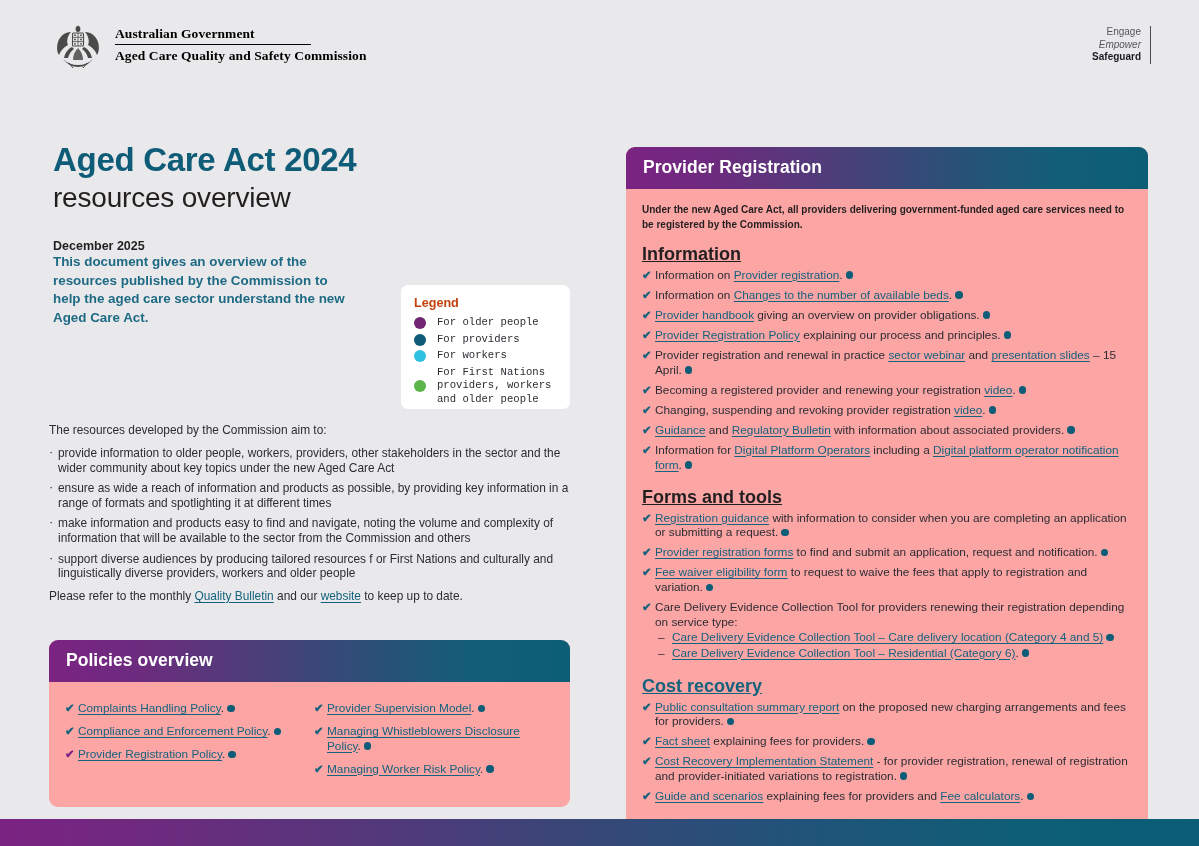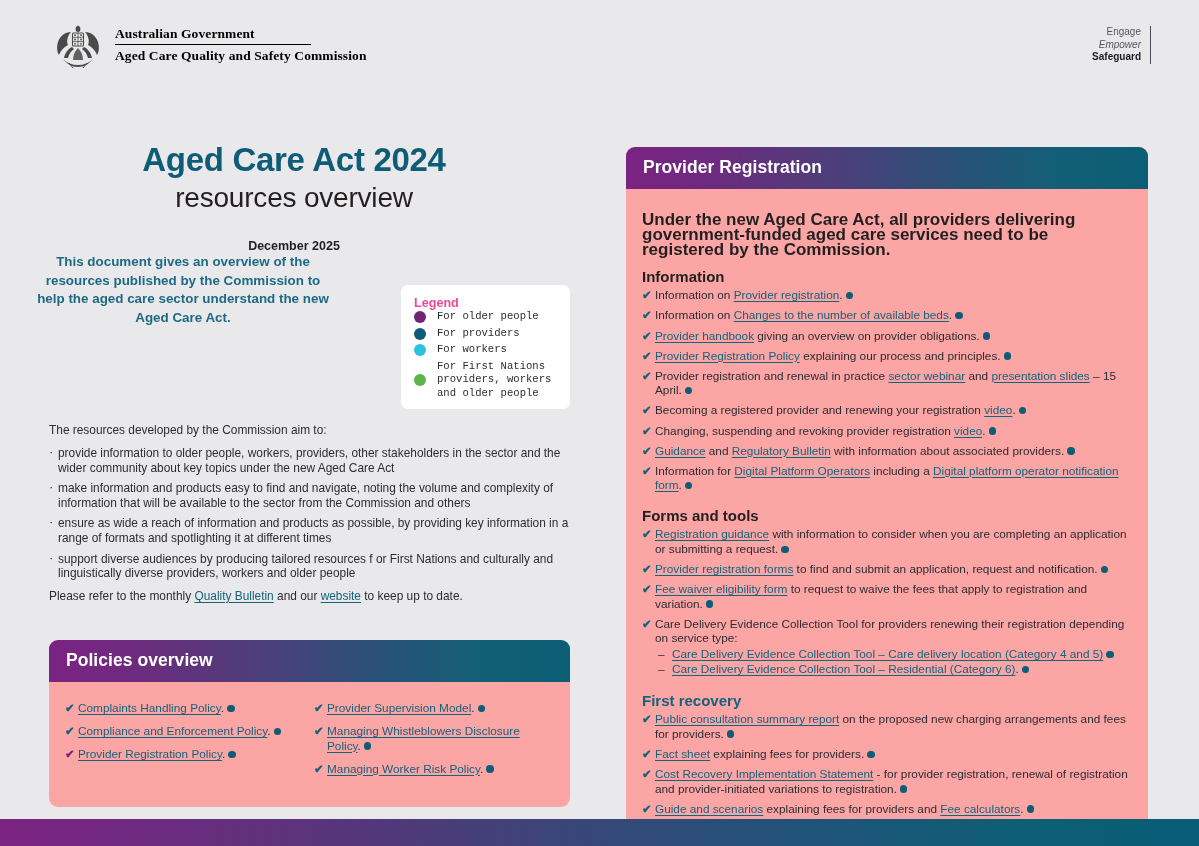--- a/index.html
+++ b/index.html
@@ -87,24 +87,23 @@
   .tag-safeguard {
     font-size: 10px;
     color: #1a1a22;
     font-weight: bold;
     margin-left: 27px;
   }
 
   
   .left-col {
     position: absolute;
-    left: 33px;
+    left: 53px;
     top: 140px;
     width: 522px;
-    text-align: center;
   }
   .doc-title {
     font-size: 33px;
     font-weight: bold;
     color: #0e5c77;
     line-height: 39px;
     letter-spacing: -0.3px;
     margin: 0;
   }
   .doc-subtitle {
@@ -137,21 +136,22 @@
     width: 169px;
     height: 124px;
     background: #ffffff;
     border-radius: 7px;
     box-sizing: border-box;
     padding: 11px 12px 10px 13px;
   }
   .legend-title {
     font-size: 12.6px;
     font-weight: bold;
-    color: #ec4899;
+    color: #c2410c;
+    margin-bottom: 6px;
   }
   .legend-item {
     display: flex;
     align-items: center;
     margin-bottom: 3px;
     font-family: Liberation Mono, monospace;
   }
   .legend-dot {
     width: 12px;
     height: 12px;
@@ -245,32 +245,32 @@
   .right-card {
     position: absolute;
     left: 626px;
     top: 147px;
     width: 522px;
   }
   .right-body {
     padding: 14px 16px 18px 16px;
   }
   .right-intro {
-    font-size: 17px;
+    font-size: 10px;
     font-weight: bold;
     color: #231f20;
     line-height: 14.8px;
     margin-bottom: 11px;
-    margin-top: 10px;
   }
   .section-heading {
-    font-size: 15px;
+    font-size: 18px;
     font-weight: bold;
     color: #231f20;
     margin-bottom: 3px;
+    text-decoration: underline;
   }
   .section-heading.teal {
     color: #14627c;
   }
   .section-gap {
     height: 9px;
   }
 
   
   .checklist {
@@ -414,22 +414,22 @@
         <span class="legend-dot" style="background: rgb(92, 181, 74);"></span>
         <span class="legend-label">For First Nations providers, workers and older people</span>
       </div>
     </div>
 </div>
 
 <div class="aims">
   <div class="aims-lead">The resources developed by the Commission aim to:</div>
   <ul class="aims-list" id="aims-list">
       <li>provide information to older people, workers, providers, other stakeholders in the sector and the wider community about key topics under the new Aged Care Act</li>
+      <li>ensure as wide a reach of information and products as possible, by providing key information in a range of formats and spotlighting it at different times</li>
       <li>make information and products easy to find and navigate, noting the volume and complexity of information that will be available to the sector from the Commission and others</li>
-      <li>ensure as wide a reach of information and products as possible, by providing key information in a range of formats and spotlighting it at different times</li>
       <li>support diverse audiences by producing tailored resources f or First Nations and culturally and linguistically diverse providers, workers and older people</li>
     </ul>
   <div class="aims-footer">
     <span>Please refer to the monthly </span><a href="#" class="doclink">Quality Bulletin</a><span> and our </span><a href="#" class="doclink">website</a><span> to keep up to date.</span>
   </div>
 </div>
 
 <div class="card policies-card">
   <div class="card-header">
     <span class="card-header-title">Policies overview</span>
@@ -476,21 +476,21 @@
         <ul class="checklist">
           <li class="check-item"><span class="check-mark">✔</span><a href="#" class="doclink">Registration guidance</a> with information to consider when you are completing an application or submitting a request.<span class="dot provider"></span></li>
           <li class="check-item"><span class="check-mark">✔</span><a href="#" class="doclink">Provider registration forms</a> to find and submit an application, request and notification.<span class="dot provider"></span></li>
           <li class="check-item"><span class="check-mark">✔</span><a href="#" class="doclink">Fee waiver eligibility form</a> to request to waive the fees that apply to registration and variation.<span class="dot provider"></span></li>
           <li class="check-item"><span class="check-mark">✔</span>Care Delivery Evidence Collection Tool for providers renewing their registration depending on service type:<ul class="sublist">
               <li class="sub-item"><span class="sub-dash">–</span><a href="#" class="doclink">Care Delivery Evidence Collection Tool – Care delivery location (Category 4 and 5)</a><span class="dot provider"></span></li>
               <li class="sub-item"><span class="sub-dash">–</span><a href="#" class="doclink">Care Delivery Evidence Collection Tool – Residential (Category 6)</a>.<span class="dot provider"></span></li>
             </ul></li>
         </ul>
         <div class="section-gap"></div>
-        <div class="section-heading teal">First recovery</div>
+        <div class="section-heading teal">Cost recovery</div>
         <ul class="checklist">
           <li class="check-item"><span class="check-mark">✔</span><a href="#" class="doclink">Public consultation summary report</a> on the proposed new charging arrangements and fees for providers.<span class="dot provider"></span></li>
           <li class="check-item"><span class="check-mark">✔</span><a href="#" class="doclink">Fact sheet</a> explaining fees for providers.<span class="dot provider"></span></li>
           <li class="check-item"><span class="check-mark">✔</span><a href="#" class="doclink">Cost Recovery Implementation Statement</a> - for provider registration, renewal of registration and provider-initiated variations to registration.<span class="dot provider"></span></li>
           <li class="check-item"><span class="check-mark">✔</span><a href="#" class="doclink">Guide and scenarios</a> explaining fees for providers and <a href="#" class="doclink">Fee calculators</a>.<span class="dot provider"></span></li>
         </ul>
       </div>
   </div>
 </div>
 

